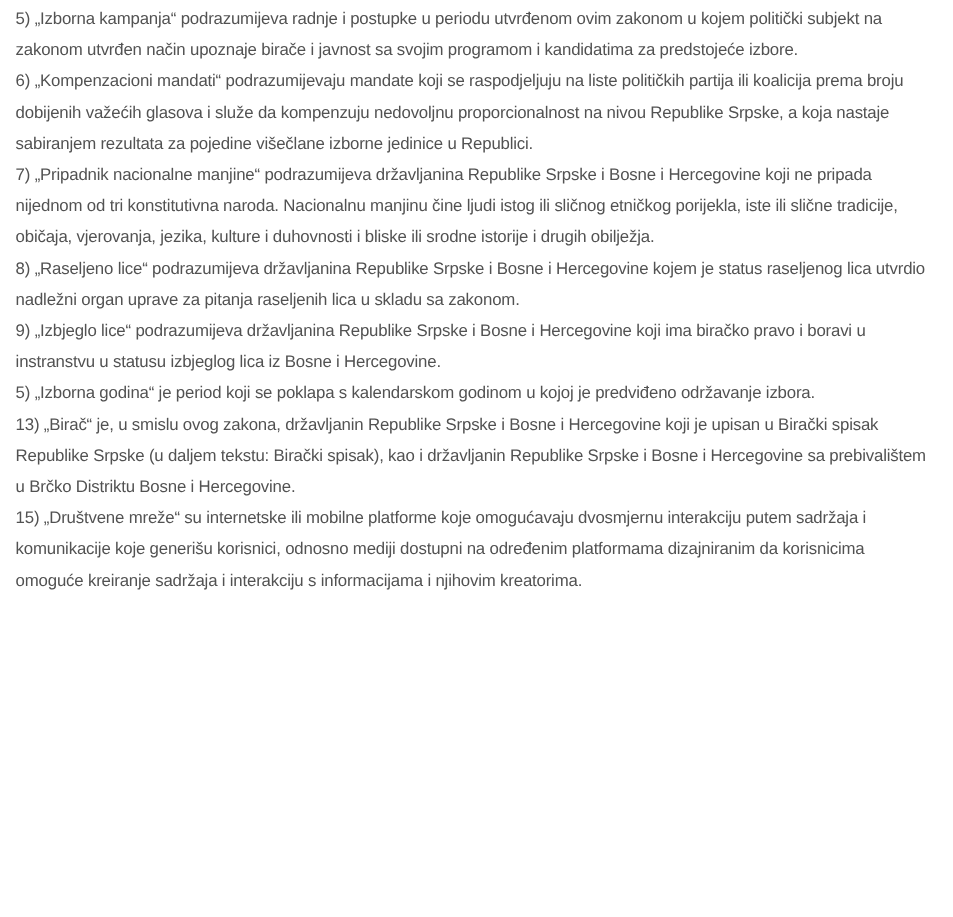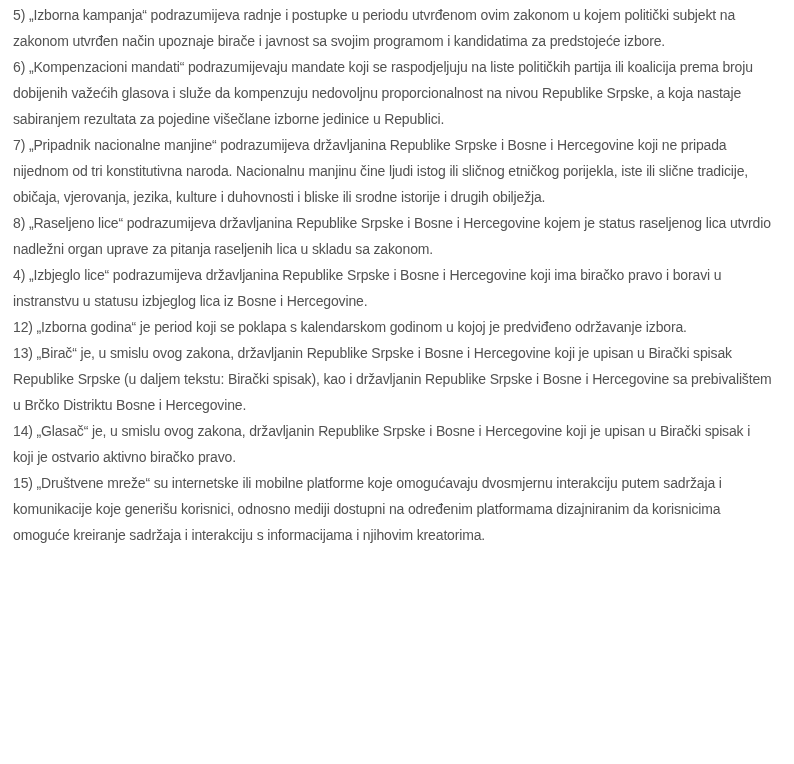--- a/index.html
+++ b/index.html
@@ -31,18 +31,17 @@
   }
 </style>
 </head>
 <body>
 
 <div class="page">
   <p>5) „Izborna kampanja“ podrazumijeva radnje i postupke u periodu utvrđenom ovim zakonom u kojem politički subjekt na zakonom utvrđen način upoznaje birače i javnost sa svojim programom i kandidatima za predstojeće izbore.</p>
   <p>6) „Kompenzacioni mandati“ podrazumijevaju mandate koji se raspodjeljuju na liste političkih partija ili koalicija prema broju dobijenih važećih glasova i služe da kompenzuju nedovoljnu proporcionalnost na nivou Republike Srpske, a koja nastaje sabiranjem rezultata za pojedine višečlane izborne jedinice u Republici.</p>
   <p>7) „Pripadnik nacionalne manjine“ podrazumijeva državljanina Republike Srpske i Bosne i Hercegovine koji ne pripada nijednom od tri konstitutivna naroda. Nacionalnu manjinu čine ljudi istog ili sličnog etničkog porijekla, iste ili slične tradicije, običaja, vjerovanja, jezika, kulture i duhovnosti i bliske ili srodne istorije i drugih obilježja.</p>
   <p>8) „Raseljeno lice“ podrazumijeva državljanina Republike Srpske i Bosne i Hercegovine kojem je status raseljenog lica utvrdio nadležni organ uprave za pitanja raseljenih lica u skladu sa zakonom.</p>
-  <p>4) „Izbjeglo lice“ podrazumijeva državljanina Republike Srpske i Bosne i Hercegovine koji ima biračko pravo i boravi u instranstvu u statusu izbjeglog lica iz Bosne i Hercegovine.</p>
-  <p>12) „Izborna godina“ je period koji se poklapa s kalendarskom godinom u kojoj je predviđeno održavanje izbora.</p>
+  <p>9) „Izbjeglo lice“ podrazumijeva državljanina Republike Srpske i Bosne i Hercegovine koji ima biračko pravo i boravi u instranstvu u statusu izbjeglog lica iz Bosne i Hercegovine.</p>
+  <p>5) „Izborna godina“ je period koji se poklapa s kalendarskom godinom u kojoj je predviđeno održavanje izbora.</p>
   <p>13) „Birač“ je, u smislu ovog zakona, državljanin Republike Srpske i Bosne i Hercegovine koji je upisan u Birački spisak Republike Srpske (u daljem tekstu: Birački spisak), kao i državljanin Republike Srpske i Bosne i Hercegovine sa prebivalištem u Brčko Distriktu Bosne i Hercegovine.</p>
-  <p>14) „Glasač“ je, u smislu ovog zakona, državljanin Republike Srpske i Bosne i Hercegovine koji je upisan u Birački spisak i koji je ostvario aktivno biračko pravo.</p>
   <p>15) „Društvene mreže“ su internetske ili mobilne platforme koje omogućavaju dvosmjernu interakciju putem sadržaja i komunikacije koje generišu korisnici, odnosno mediji dostupni na određenim platformama dizajniranim da korisnicima omoguće kreiranje sadržaja i interakciju s informacijama i njihovim kreatorima.</p>
 </div>
 
 </body></html>

